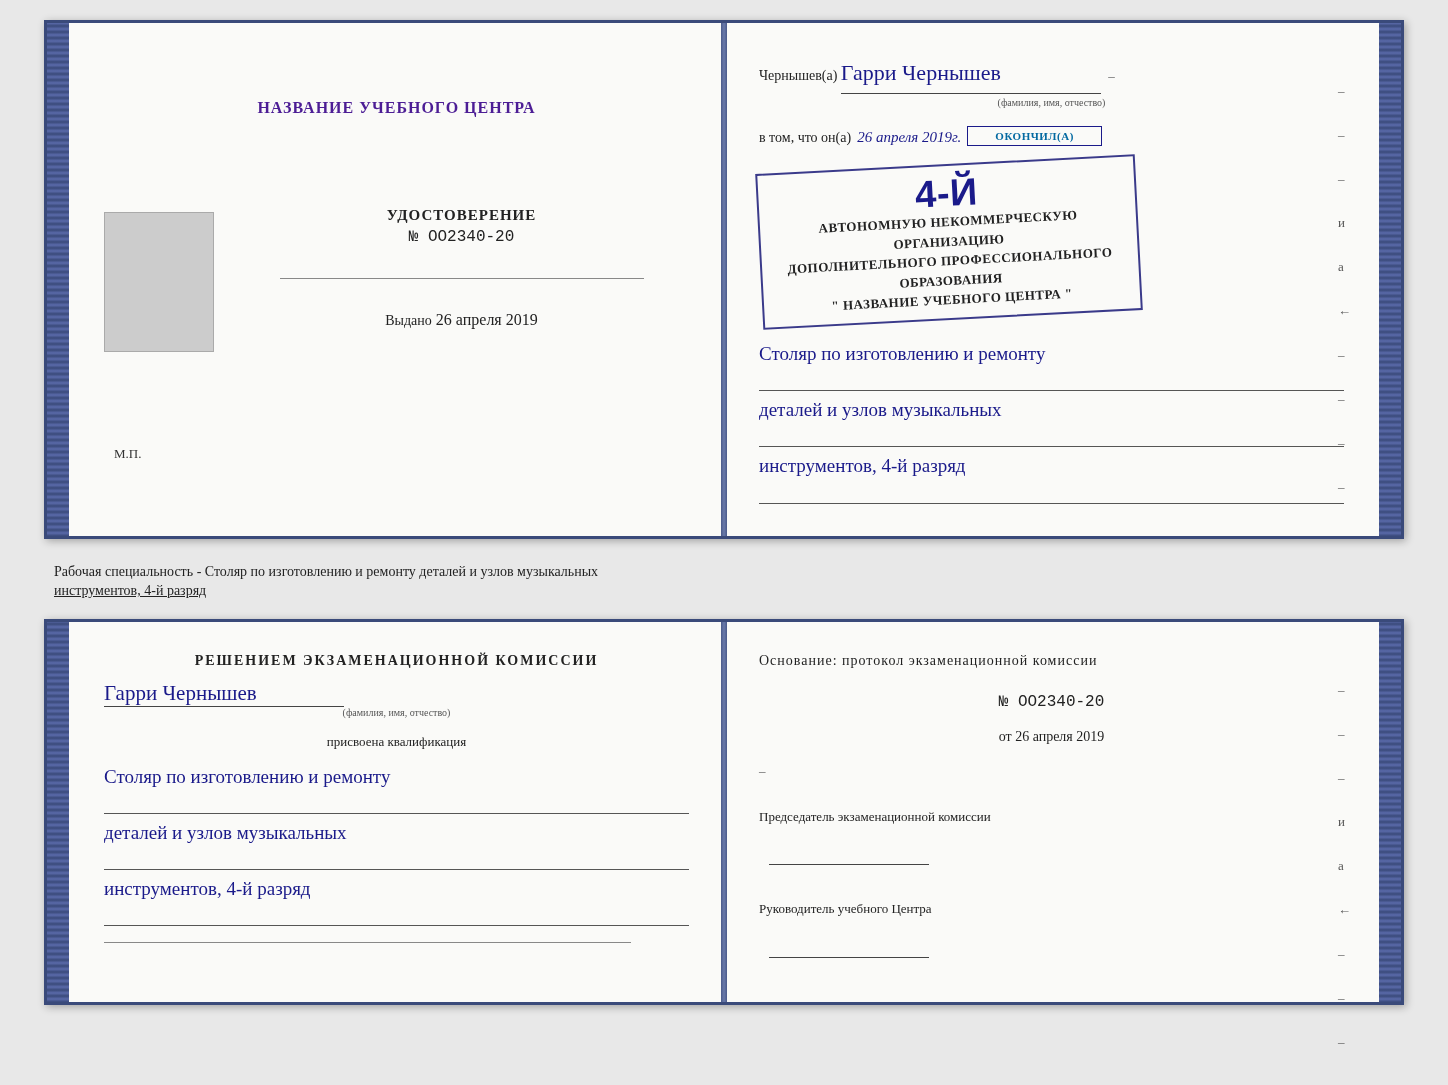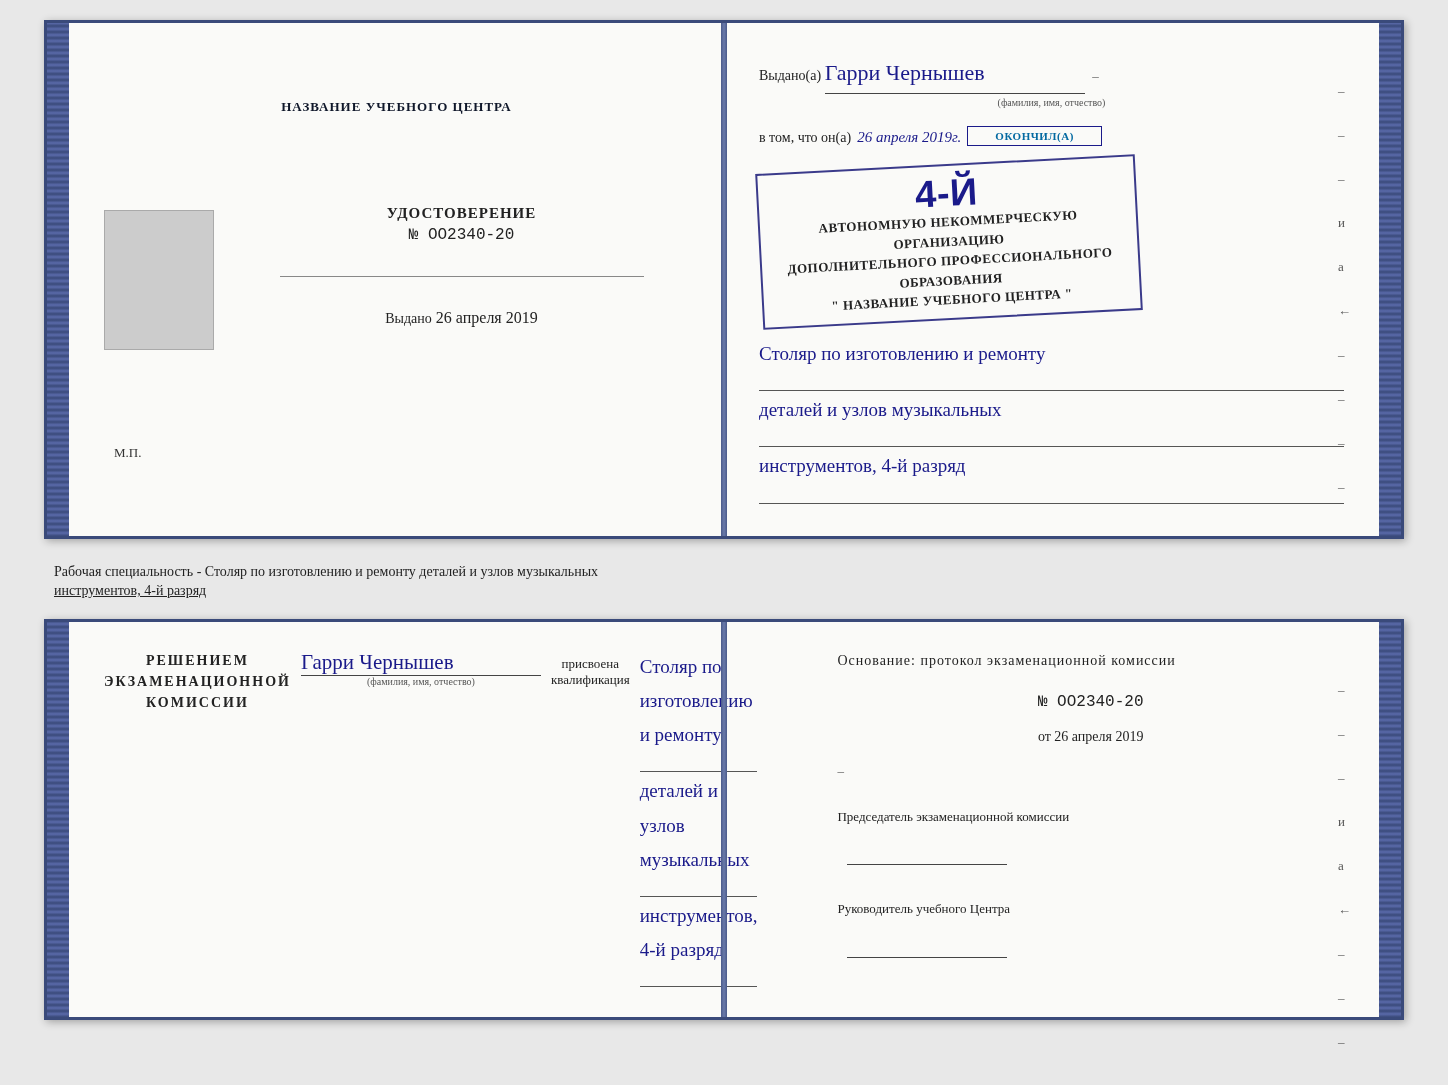--- a/index.html
+++ b/index.html
@@ -64,26 +64,26 @@
       background: repeating-linear-gradient(0deg, #3a4a7a 0px, #5a6aaa 3px, #3a4a7a 6px);
       flex-shrink: 0;
     }
     .spine-right {
       width: 22px;
       background: repeating-linear-gradient(0deg, #3a4a7a 0px, #5a6aaa 3px, #3a4a7a 6px);
       flex-shrink: 0;
     }
 
     .org-name-top {
-      font-size: 13px;
+      font-size: 16px;
       font-weight: bold;
       letter-spacing: 1px;
       text-align: center;
       text-transform: uppercase;
-      color: #0f172a;
+      color: #4c1d95;
       line-height: 1.4;
     }
 
     .photo-placeholder {
       width: 110px;
       height: 140px;
       background: #ccc;
       border: 1px solid #aaa;
       float: left;
       margin-right: 20px;
@@ -223,21 +223,21 @@
     }
 
     .bottom-left, .bottom-right {
       flex: 1;
       padding: 28px 35px;
       min-height: 380px;
     }
 
     .bottom-left {
       display: flex;
-      flex-direction: row;
+      flex-direction: column;
       gap: 10px;
     }
 
     .bottom-right {
       display: flex;
       flex-direction: column;
       gap: 14px;
     }
 
     .decision-title {
@@ -435,21 +435,21 @@
       <span>и</span>
       <span>а</span>
       <span>←</span>
       <span>–</span>
       <span>–</span>
       <span>–</span>
       <span>–</span>
     </div>
 
     <div class="received-line">
-      <span>Выдано(а)</span>
+      <span>Чернышев(а)</span>
       <span class="received-name-handwritten">Гарри Чернышев</span>
       <span style="font-size:13px;color:#555;margin-left:4px;">–</span>
       <br>
       <span class="fio-sub">(фамилия, имя, отчество)</span>
     </div>
 
     <div class="vtom-row">
       <span style="font-size:14px;color:#222;">в том, что он(а)</span>
       <span class="vtom-date-handwritten">26 апреля 2019г.</span>
       <span class="okончил-box">окончил(а)</span>

